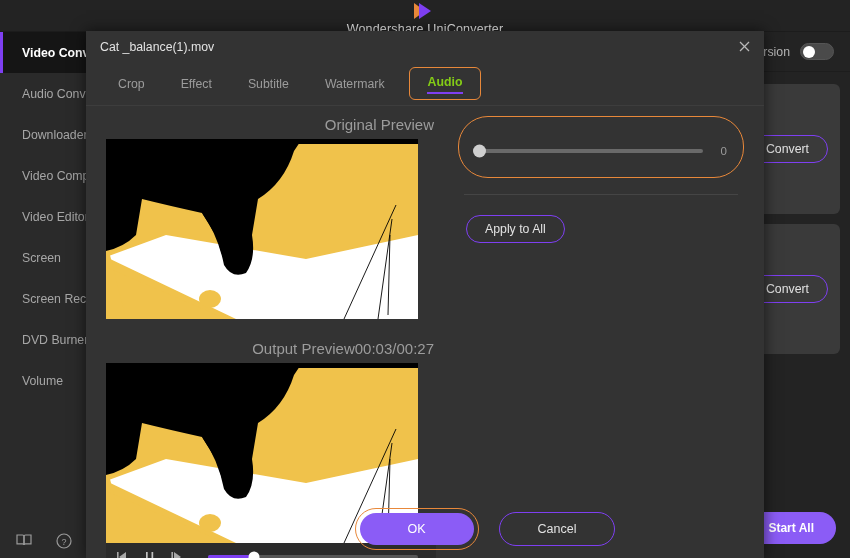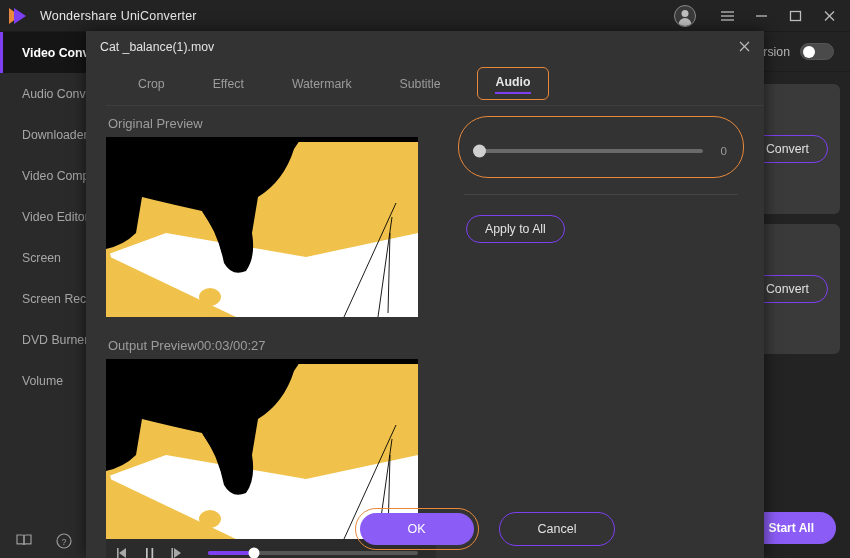--- a/index.html
+++ b/index.html
@@ -15,20 +15,21 @@
     background: #232323;
     color: #cfcfcf;
   }
 
   
   .titlebar {
     position: absolute; left: 0; top: 0; width: 850px; height: 32px;
     background: #232323;
     display: flex; align-items: center;
     border-bottom: 1px solid #1c1c1c;
+    flex-direction: column;
   }
   .logo {
     width: 22px; height: 22px; margin-left: 9px; margin-right: 9px;
     position: relative; flex: none;
   }
   .logo .tri-o {
     position: absolute; left: 0; top: 3px;
     width: 0; height: 0;
     border-top: 8px solid transparent;
     border-bottom: 8px solid transparent;
@@ -147,46 +148,45 @@
     padding-left: 14px; position: relative;
   }
   .dlg-title { font-size: 12.3px; color: #e3e3e3; }
   .dlg-close {
     position: absolute; right: 6px; top: 2px;
     width: 28px; height: 26px; display: flex; align-items: center; justify-content: center;
     color: #b9b9b9;
   }
   .tabs {
     height: 44px; display: flex; align-items: center;
-    padding-left: 14px; gap: 12px;
+    padding-left: 14px; gap: 0px;
     border-bottom: 1px solid #3d3d3d;
-    margin-left: 20px;
   }
   .tab {
     font-size: 12.3px; color: #9c9c9c;
     padding: 7px 18px; position: relative;
   }
   .tab.active {
-    color: #e5e5e5; font-weight: bold;
+    color: #84cc16; font-weight: bold;
     border: 1.5px solid #e8883a; border-radius: 6px;
     padding: 7px 18px 10px 18px;
     margin-left: 6px;
   }
   .tab.active .underline {
     position: absolute; left: 50%; transform: translateX(-50%);
     bottom: 5px; width: 36px; height: 2px; background: #7e3ff2;
   }
 
   .dlg-body { position: relative; height: 452px; }
 
   
   .prev-col { position: absolute; left: 20px; top: 10px; width: 330px; }
   .prev-head {
-    display: flex; justify-content: flex-start; align-items: baseline;
-    font-size: 13px; color: #9c9c9c; padding: 0 2px 6px 2px;
+    display: flex; justify-content: flex-end; align-items: baseline;
+    font-size: 15px; color: #9c9c9c; padding: 0 2px 6px 2px;
   }
   .video {
     width: 312px; height: 180px; background: #000; position: relative; overflow: hidden;
   }
   .video .sky { position: absolute; inset: 0; background: #f0c24b; }
   .video svg { position: absolute; inset: 0; }
   .vbar {
     width: 330px; height: 28px; background: #2b2b2b;
     display: flex; align-items: center; padding: 0 10px; gap: 14px;
   }
@@ -364,24 +364,24 @@
     </div>
 
     <div class="tabs">
       <div class="tab">
         <span>Crop</span>
       </div>
       <div class="tab">
         <span>Effect</span>
       </div>
       <div class="tab">
+        <span>Subtitle</span>
+      </div>
+      <div class="tab">
         <span>Watermark</span>
-      </div>
-      <div class="tab">
-        <span>Subtitle</span>
       </div>
       <div class="tab active">
         <span>Audio</span>
         <span class="underline"></span>
       </div>
     </div>
 
     <div class="dlg-body">
 
       <div class="prev-col">

